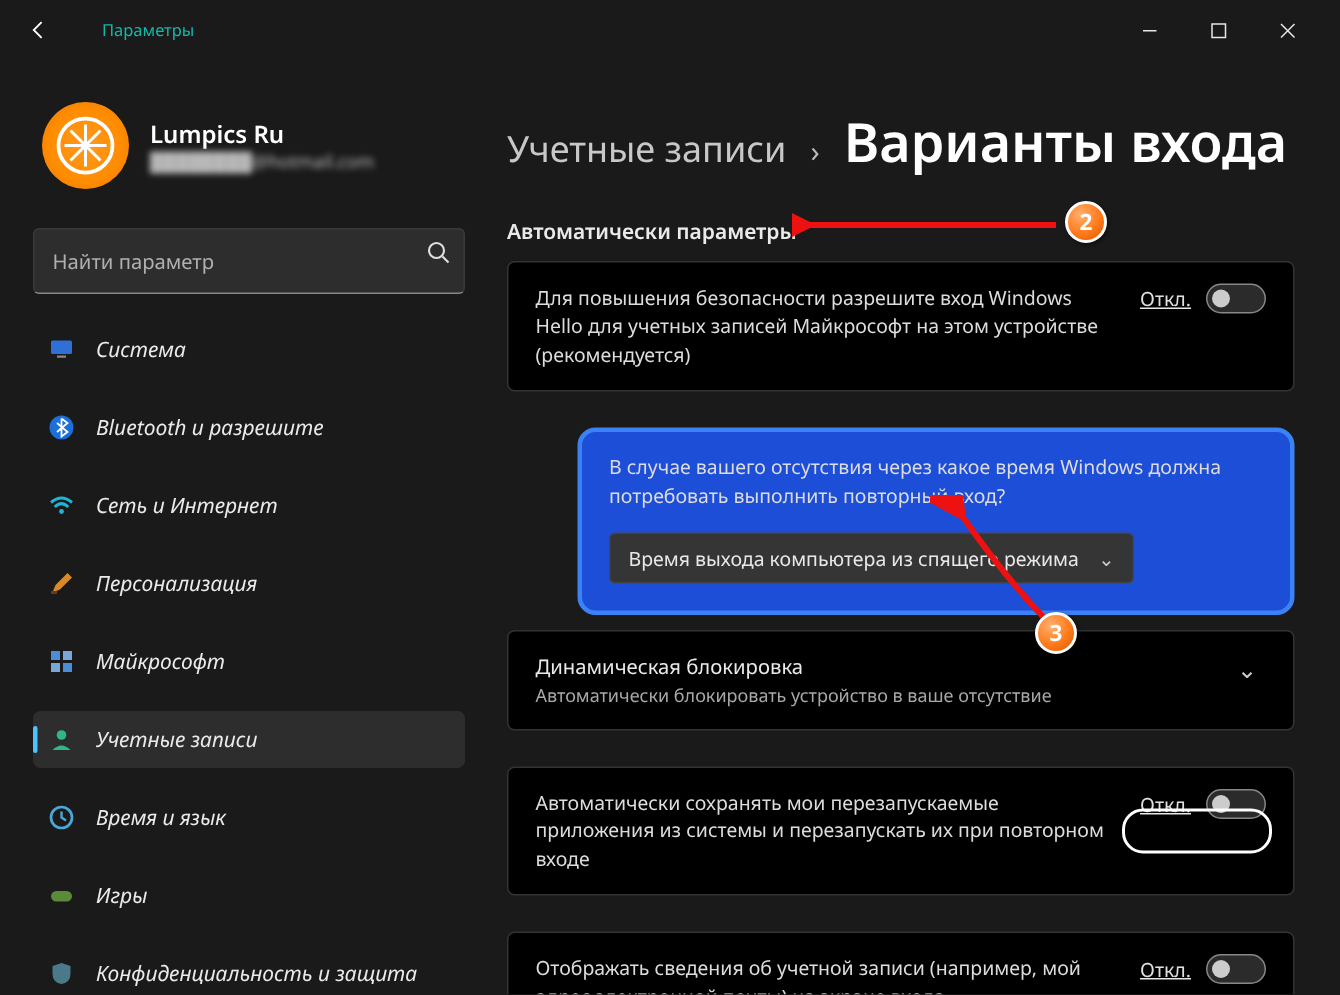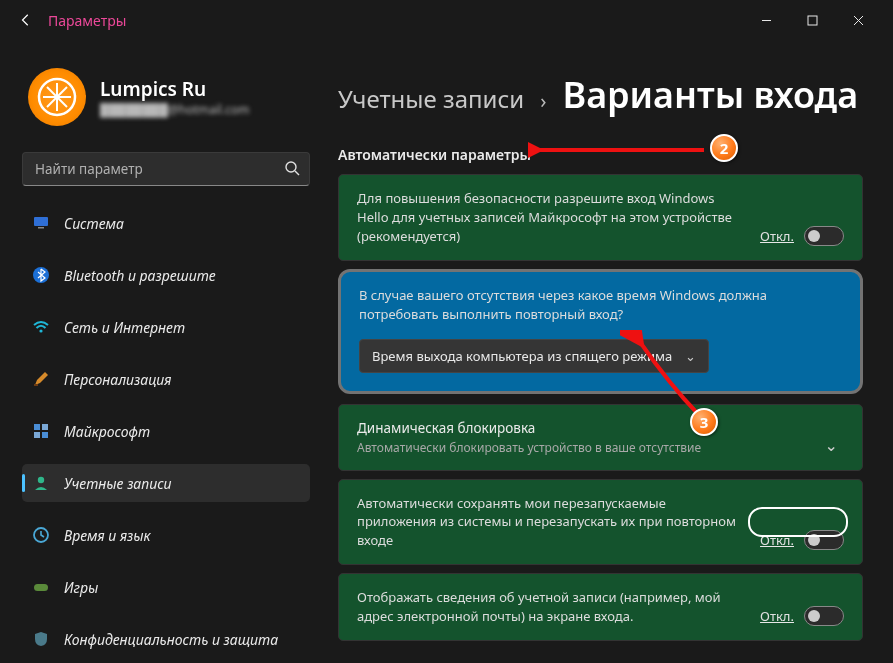--- a/index.html
+++ b/index.html
@@ -1,66 +1,66 @@
 <!DOCTYPE html>
 <html><head>
 <meta charset="utf-8">
 <style>
   * { box-sizing: border-box; margin: 0; padding: 0; font-family: "Segoe UI", system-ui, sans-serif; }
   body { background: #1a1a1a; width: 893px; height: 663px; overflow: hidden; color: #e8e8e8; position: relative; }
 
   
   .titlebar { height: 40px; display: flex; align-items: center; padding: 0 12px; }
   .back-btn { width: 28px; height: 28px; display: flex; align-items: center; justify-content: center; color: #fff; cursor: pointer; }
-  .titlebar-title { font-size: 14px; margin-left: 8px; color: #ec4899; }
+  .titlebar-title { font-size: 11px; margin-left: 28px; color: #14b8a6; }
   .win-controls { margin-left: auto; display: flex; gap: 0; }
   .win-btn { width: 46px; height: 32px; display: flex; align-items: center; justify-content: center; color: #e8e8e8; }
 
   .app-body { display: flex; height: calc(663px - 40px); }
 
   
   .sidebar { width: 320px; padding: 12px 10px 10px 22px; display: flex; flex-direction: column; }
   .profile { display: flex; align-items: center; gap: 14px; margin: 16px 0 26px 6px; }
   .avatar { width: 58px; height: 58px; border-radius: 50%; background: radial-gradient(circle at center, #ff9a1f 0%, #ff8c00 60%, #e67700 100%); display:flex; align-items:center; justify-content:center; position:relative; }
   .avatar svg { width: 40px; height: 40px; }
   .profile-text { line-height: 1.3; }
-  .profile-name { font-size: 19px; font-weight: 600; color: #fff; }
+  .profile-name { font-size: 16px; font-weight: 600; color: #fff; }
   .profile-mail { font-size: 12px; color: #b8b8b8; filter: blur(2px); }
 
   .search-wrap { position: relative; margin-bottom: 18px; width: 288px; }
-  .search-input { width: 100%; height: 34px; background: #2d2d2d; border: 1px solid #3a3a3a; border-bottom: 1px solid #888; border-radius: 4px; color: #fff; padding: 0 40px 0 12px; font-size: 13.5px; outline:none; }
+  .search-input { width: 100%; height: 44px; background: #2d2d2d; border: 1px solid #3a3a3a; border-bottom: 1px solid #888; border-radius: 4px; color: #fff; padding: 0 40px 0 12px; font-size: 13.5px; outline:none; }
   .search-input::placeholder { color: #b0b0b0; }
   .search-icon { position: absolute; right: 10px; top: 7px; color: #e0e0e0; }
 
   .nav { display: flex; flex-direction: column; gap: 14px; font-style: italic; }
   .nav-item { display: flex; align-items: center; gap: 14px; height: 38px; border-radius: 5px; padding: 0 10px; font-size: 14px; cursor: pointer; color: #eaeaea; position: relative; }
   .nav-item.active { background: #2d2d2d; }
   .nav-item.active::before { content: ""; position: absolute; left: 0; top: 10px; bottom: 10px; width: 3px; background: #4cc2ff; border-radius: 2px; }
   .nav-icon { width: 18px; height: 18px; display: flex; align-items: center; justify-content: center; }
 
   
   .main { flex: 1; padding: 30px 30px 10px 18px; overflow: hidden; position: relative; }
   .breadcrumb { display: flex; align-items: baseline; gap: 16px; margin-bottom: 26px; }
   .bc-parent { font-size: 24px; color: #c8c8c8; cursor: pointer; }
   .bc-sep { font-size: 20px; color: #bbb; }
   .bc-current { font-size: 36px; font-weight: 600; color: #fff; }
 
   .section-title { font-size: 14px; font-weight: 600; color: #eaeaea; margin-bottom: 10px; }
 
-  .card { background: #14532d; border: 1px solid #333; border-radius: 5px; padding: 14px 18px; margin-bottom: 8px; display: flex; align-items: flex-end; gap: 16px; position: relative; }
+  .card { background: #000000; border: 1px solid #333; border-radius: 5px; padding: 14px 18px; margin-bottom: 24px; display: flex; align-items: flex-start; gap: 16px; position: relative; }
   .card .desc { flex: 1; font-size: 13px; line-height: 1.45; color: #dcdcdc; }
   .card .sub { font-size: 12px; color: #a8a8a8; margin-top: 2px; }
   .card .title-row { font-size: 13.5px; color: #eaeaea; }
 
   .toggle-group { display: flex; align-items: center; gap: 10px; text-decoration: underline; }
   .toggle-label { font-size: 13px; color: #e0e0e0; }
   .toggle { width: 40px; height: 20px; border-radius: 10px; border: 1px solid #888; background: #2b2b2b; position: relative; cursor:pointer; }
   .toggle::after { content:""; position:absolute; width:12px; height:12px; border-radius:50%; background:#ccc; top:3px; left:3px; }
 
-  .red-box { border: 3px solid #737373; border-radius: 12px; padding: 14px 18px 18px 18px; background: #0369a1; margin-bottom: 10px; position: relative; }
+  .red-box { border: 3px solid #3b82f6; border-radius: 12px; padding: 14px 18px 18px 18px; background: #1d4ed8; margin-bottom: 10px; position: relative; margin-left: 47px; }
   .red-box .desc { font-size: 13px; color: #dcdcdc; line-height: 1.5; margin-bottom: 14px; }
   .dropdown { width: 350px; height: 34px; background: #353535; border: 1px solid #444; border-radius: 4px; display: flex; align-items: center; padding: 0 12px; font-size: 13px; color: #e8e8e8; cursor: pointer; position: relative; }
   .dropdown .chev { margin-left: auto; color: #ccc; }
 
   .expand-chev { color: #ccc; padding-right: 6px; }
 
   
   .anno-bubble { position: absolute; width: 28px; height: 28px; border-radius: 50%; background: radial-gradient(circle at 35% 30%, #ffb070, #ff7a1a 55%, #d55a00); border: 2px solid #fff; color:#fff; font-weight:700; font-size:15px; display:flex; align-items:center; justify-content:center; box-shadow: 1px 1px 3px rgba(0,0,0,.5); z-index: 20; }
   .arrow-svg { position: absolute; z-index: 15; pointer-events: none; }
 

